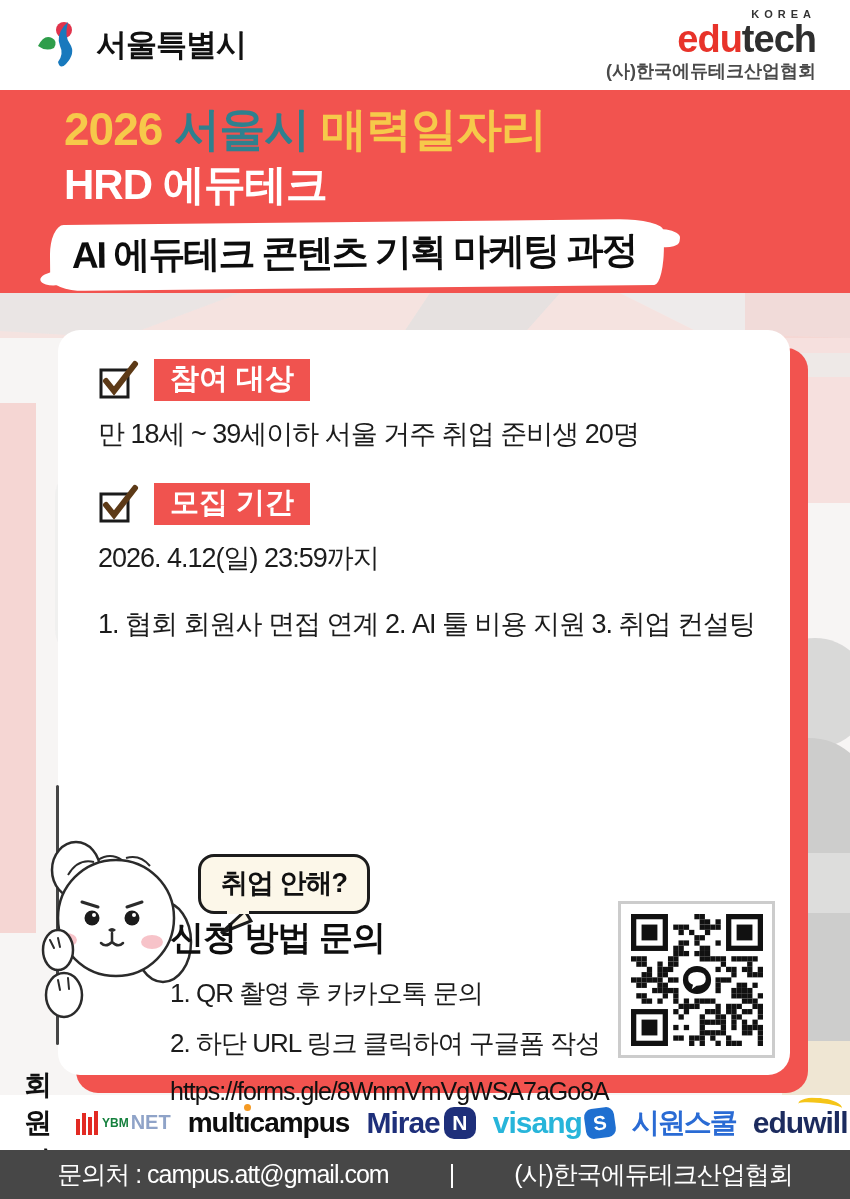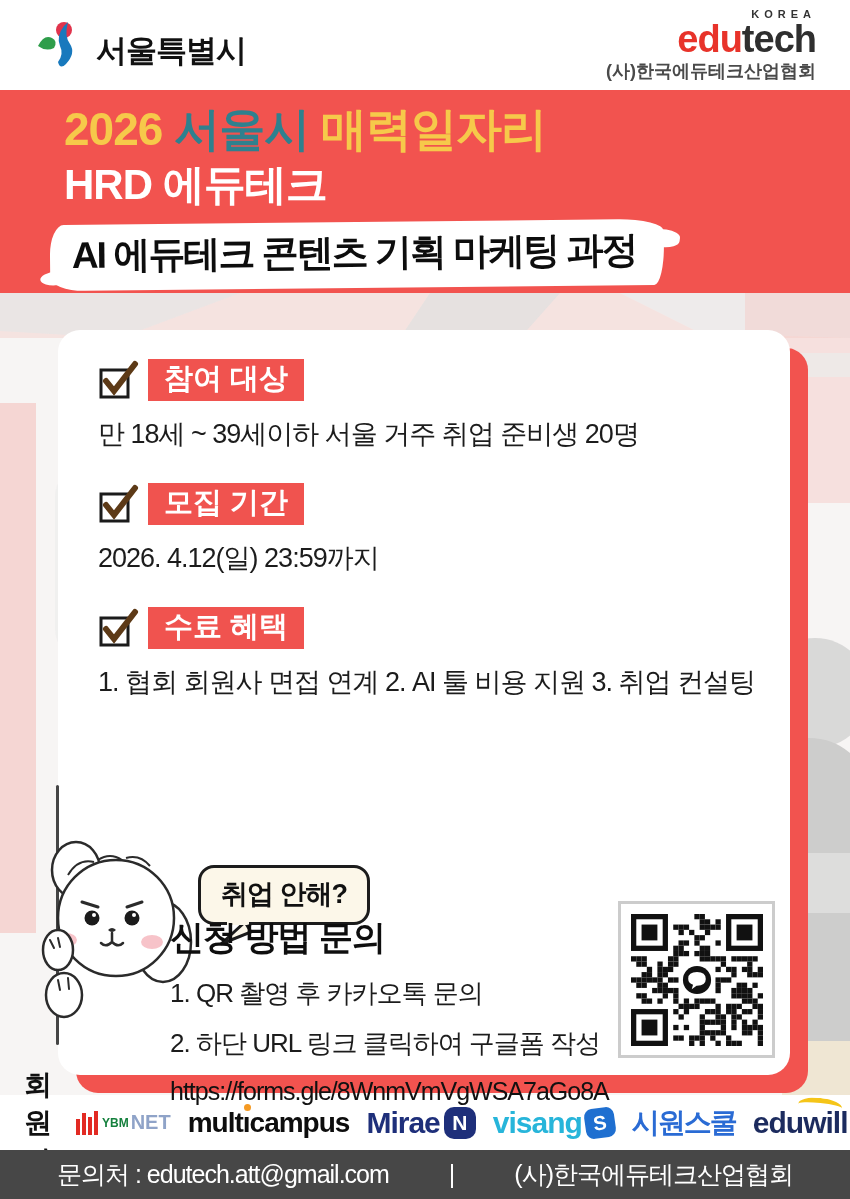--- a/index.html
+++ b/index.html
@@ -7,21 +7,21 @@
   body {
     font-family:"Liberation Sans","DejaVu Sans",sans-serif;
     position:relative; overflow:hidden; background:#f7f5f4;
   }
   
   .header {
     position:absolute; top:0; left:0; width:850px; height:90px;
     background:#ffffff; display:flex; justify-content:space-between;
     align-items:center; padding:0 34px; z-index:5;
   }
-  .seoul { display:flex; align-items:flex-end; gap:10px; }
+  .seoul { display:flex; align-items:center; gap:10px; }
   .seoul-text { font-size:31px; font-weight:bold; color:#111; letter-spacing:-1px; }
   .edutech { display:flex; flex-direction:column; align-items:flex-end; line-height:1.05; }
   .edutech .korea { font-size:11px; letter-spacing:5px; color:#333; font-weight:bold; }
   .edutech .main { font-size:38px; font-weight:bold; letter-spacing:-1px; }
   .edutech .main .edu { color:#e8332a; }
   .edutech .main .tech { color:#2f2f2f; }
   .edutech .sub { font-size:18px; color:#4a4a4a; font-weight:bold; margin-top:2px; }
   
   .banner {
     position:absolute; top:90px; left:0; width:850px; height:203px;
@@ -45,31 +45,31 @@
   
   .bg-art { position:absolute; top:293px; left:0; width:850px; height:802px; z-index:1; }
   
   .card {
     position:absolute; left:58px; top:330px; width:732px; height:745px;
     background:#ffffff; border-radius:22px;
     box-shadow:18px 18px 0 0 #f2534f;
     padding:28px 40px 0 40px; z-index:10;
   }
   .sec { margin-bottom:30px; }
-  .sec-head { display:flex; align-items:center; gap:8px; height:44px; }
+  .sec-head { display:flex; align-items:center; gap:14px; height:44px; }
   .badge {
     background:#f0534f; color:#ffffff; font-weight:bold; font-size:29px;
     padding:3px 16px 6px 16px; letter-spacing:0px; line-height:1.15;
   }
   .sec-body { font-size:27px; color:#1c1c1c; margin-top:14px; letter-spacing:-1px; line-height:36px; white-space:pre; }
   
   .peek-line { position:absolute; left:-2px; top:455px; width:3px; height:260px; background:#454545; border-radius:2px; }
   .dog { position:absolute; left:-30px; top:500px; width:175px; height:190px; }
   .bubble {
-    position:absolute; left:140px; top:535px;
+    position:absolute; left:140px; top:524px;
     background:#fcf7e9; border:3px solid #1c1c1c; border-radius:16px;
     padding:8px 20px 10px 20px; font-size:27px; font-weight:bold; color:#111; letter-spacing:-1px;
   }
   .bubble svg { position:absolute; left:18px; bottom:-24px; }
   .apply { position:absolute; left:112px; top:572px; width:460px; }
   .apply-title { font-size:34px; font-weight:bold; color:#0e0e0e; letter-spacing:-1px;margin-top:13px; }
   .apply-step { font-size:26px; color:#1c1c1c; margin-top:15px; letter-spacing:-1px; }
   .apply-url { font-size:25px; color:#111; margin-top:16px; letter-spacing:-1px; }
   .qr-box {
     position:absolute; left:560px; top:571px; width:157px; height:157px;
@@ -181,27 +181,20 @@
         <rect x="3" y="10" width="27" height="27" fill="#ffffff" stroke="#1b1b1b" stroke-width="3"></rect>
         <path d="M8 21 L16 31 L37 4" fill="none" stroke="#5d3a17" stroke-width="6" stroke-linecap="round"></path>
       </svg>
       <span class="badge">모집 기간</span>
     </div>
     <div class="sec-body">2026. 4.12(일) 23:59까지</div>
   </div>
 
 
   <div class="sec">
-    <div class="sec-head">
-      <svg width="42" height="40" viewBox="0 0 42 40">
-        <rect x="3" y="10" width="27" height="27" fill="#ffffff" stroke="#1b1b1b" stroke-width="3"></rect>
-        <path d="M8 21 L16 31 L37 4" fill="none" stroke="#5d3a17" stroke-width="6" stroke-linecap="round"></path>
-      </svg>
-      <span class="badge">수료 혜택</span>
-    </div>
     <div class="sec-body">1. 협회 회원사 면접 연계 2. AI 툴 비용 지원 3. 취업 컨설팅</div>
   </div>
 
   <div class="peek-line"></div>
 
   <svg class="dog" viewBox="0 0 175 190">
     <ellipse cx="48" cy="40" rx="24" ry="28" fill="#ffffff" stroke="#2b2b2b" stroke-width="2.5"></ellipse>
     <ellipse cx="135" cy="112" rx="28" ry="40" fill="#ffffff" stroke="#2b2b2b" stroke-width="2.5"></ellipse>
     <circle cx="88" cy="88" r="58" fill="#ffffff" stroke="#2b2b2b" stroke-width="2.5"></circle>
     <path d="M40 45 Q50 28 66 32 M70 30 Q82 22 94 30 M98 28 Q112 24 122 36" fill="none" stroke="#2b2b2b" stroke-width="2"></path>
@@ -466,16 +459,16 @@
     <span class="visang-s">S</span>
   </span>
   <span class="logo siwon">시원스쿨</span>
   <span class="logo eduwill">
     <span class="arc"></span>
     <span>eduwill</span>
   </span>
 </div>
 
 <div class="footer">
-  <span>문의처 : edutech.att@gmail.com</span>
+  <span>문의처 : campus.att@gmail.com</span>
   <span>|</span>
   <span>(사)한국에듀테크산업협회</span>
 </div>
 
 </body></html>

